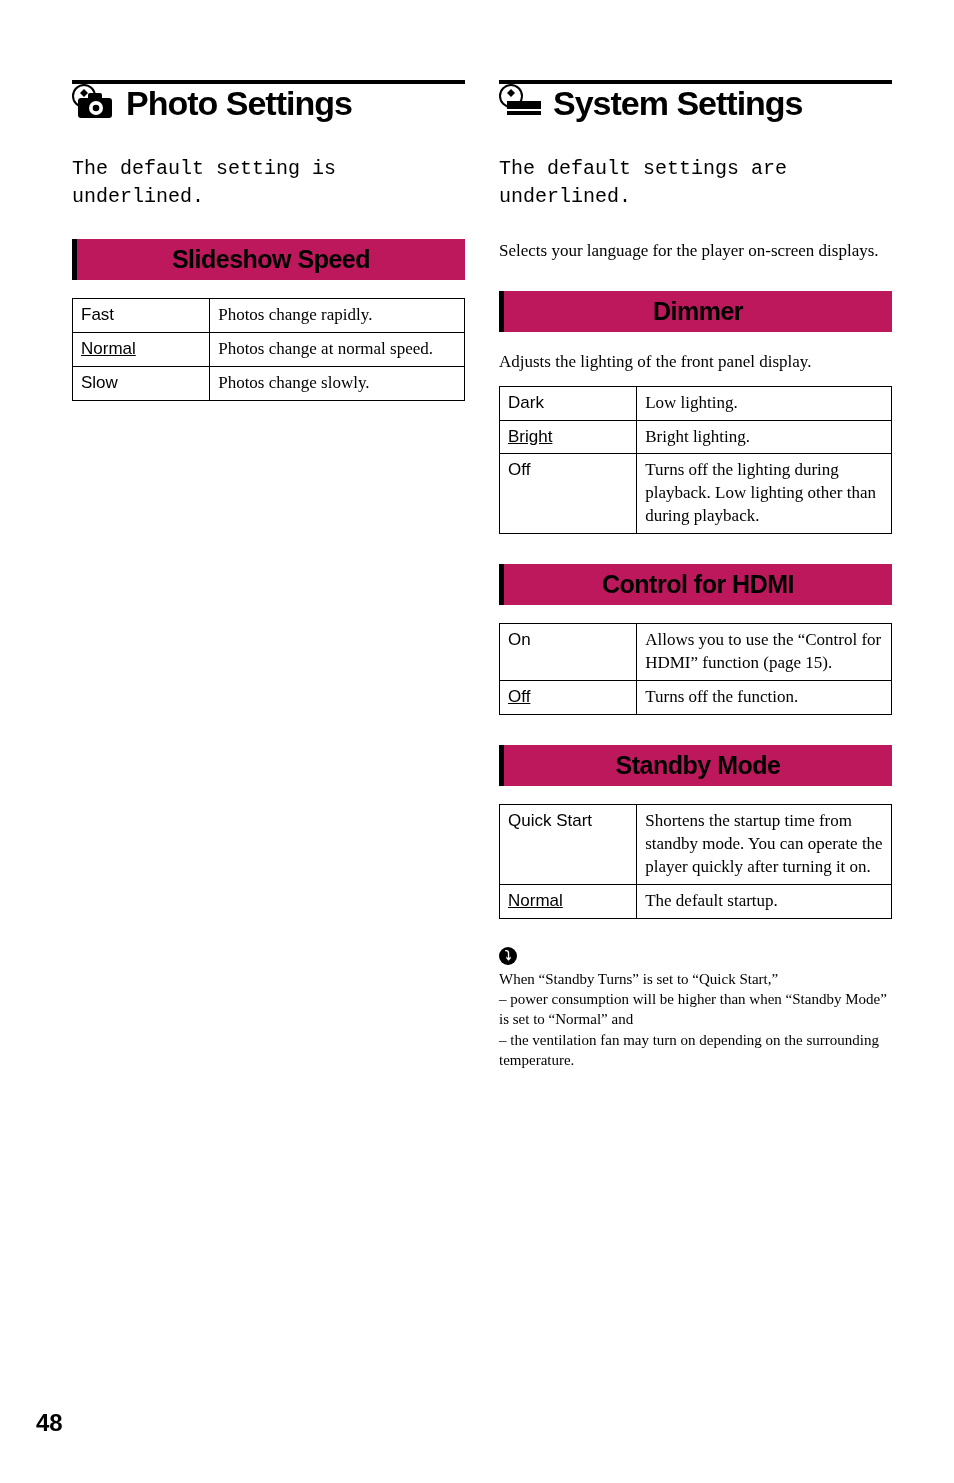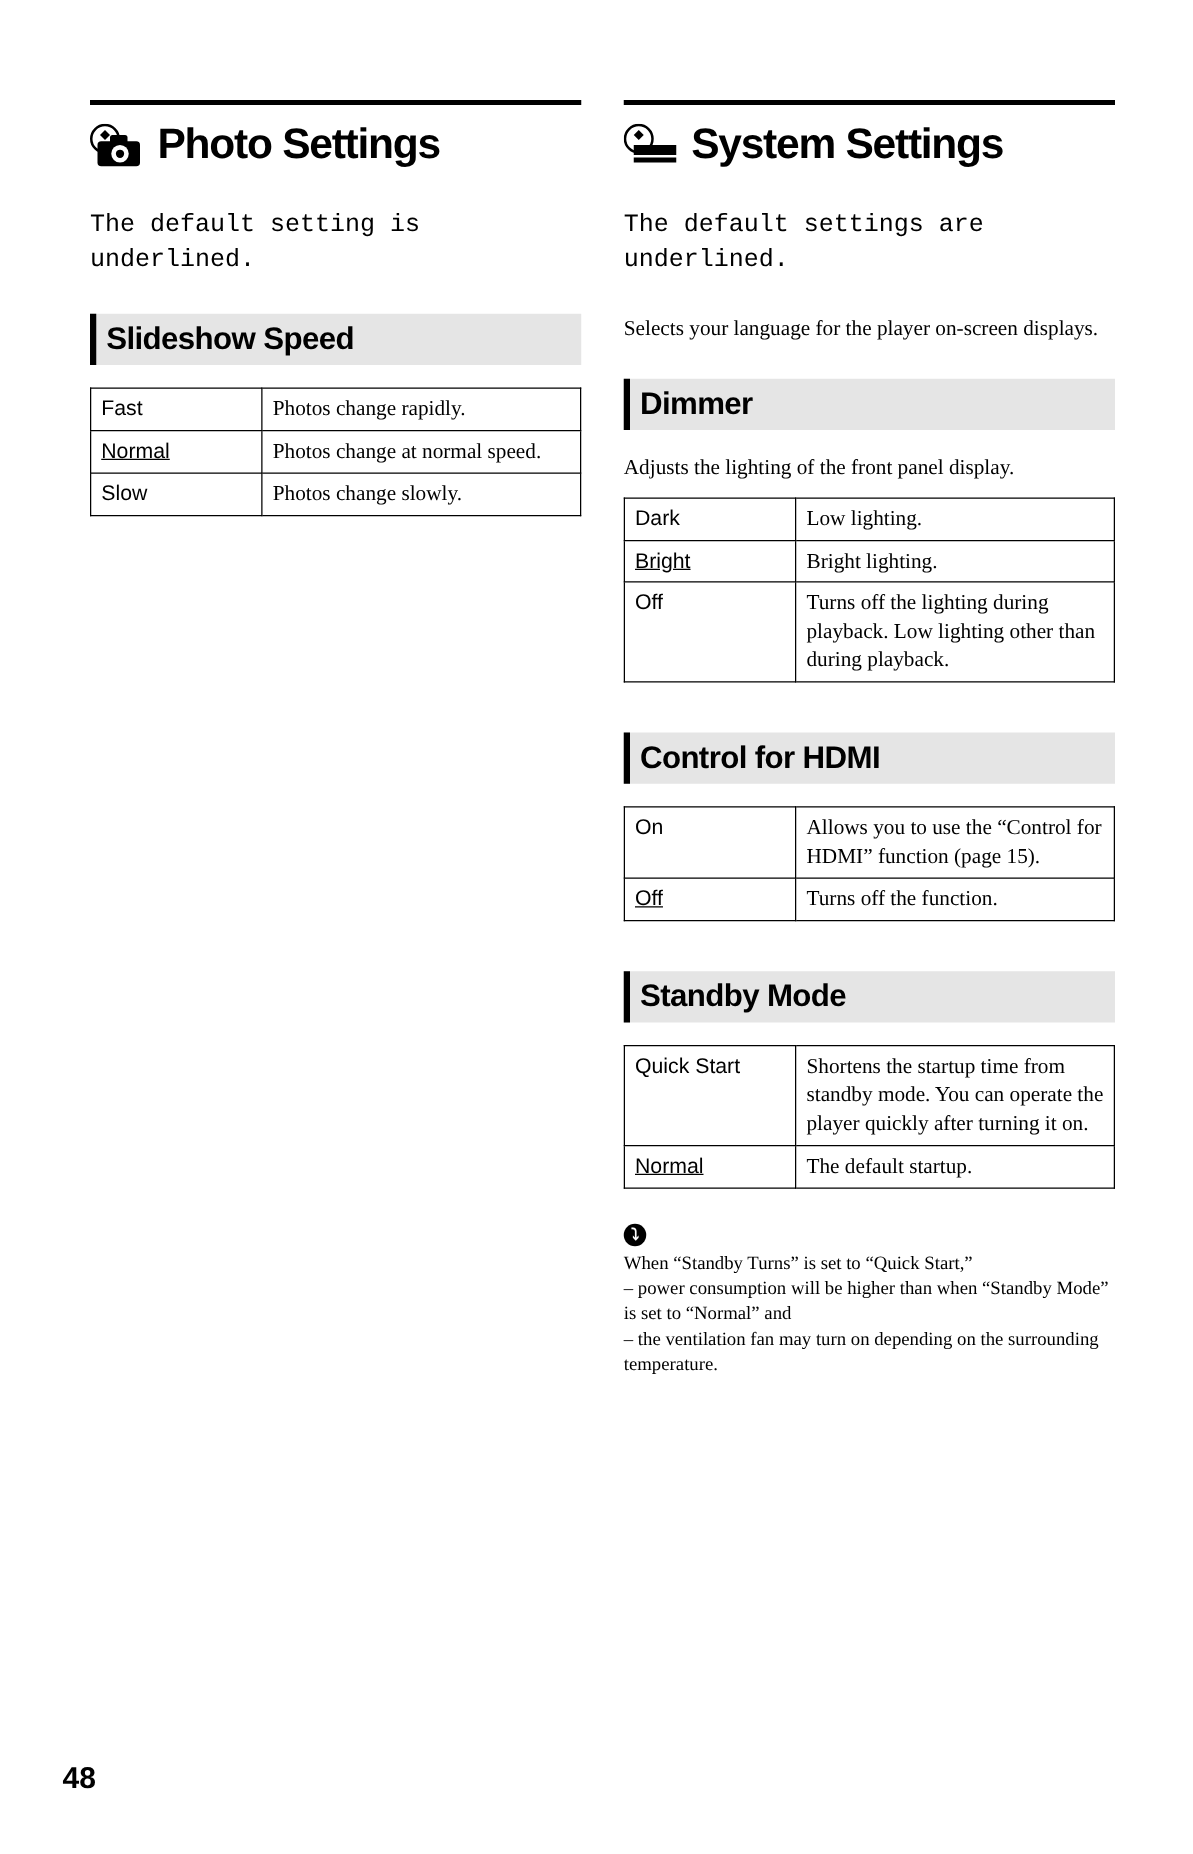--- a/index.html
+++ b/index.html
@@ -12,23 +12,22 @@
     color: #000;
   }
   .columns {
     display: flex;
     gap: 34px;
     padding: 80px 62px 0 72px;
   }
   .col { flex: 1; }
   .headline {
     display: flex;
-    align-items: flex-end;
+    align-items: flex-start;
     border-top: 4px solid #000;
-    padding-top: 12px;
     margin-bottom: 32px;
   }
   .hl-icon {
     width: 44px;
     height: 36px;
     margin-right: 10px;
     flex-shrink: 0;
   }
   .hl-text {
     font-family: Arial, Helvetica, sans-serif;
@@ -39,35 +38,36 @@
   .intro {
     font-size: 20px;
     line-height: 1.4;
     margin-bottom: 28px;
     font-family: Liberation Mono, monospace;
   }
   .section-head {
     font-family: Arial, Helvetica, sans-serif;
     font-weight: 900;
     font-size: 25px;
-    background: #e5e5e5;
+    background: #be185d;
     border-left: 5px solid #000;
     padding: 6px 8px 6px 8px;
     margin-bottom: 18px;
     letter-spacing: -0.5px;
+    text-align: center;
   }
   .section-desc {
     font-size: 17px;
     line-height: 1.4;
     margin-bottom: 12px;
   }
   table.opt {
     width: 100%;
     border-collapse: collapse;
-    margin-bottom: 40px;
+    margin-bottom: 30px;
     font-size: 17px;
   }
   table.opt td {
     border: 1px solid #000;
     padding: 5px 8px;
     vertical-align: top;
     line-height: 1.35;
   }
   table.opt td:first-child {
     width: 35%;
@@ -87,21 +87,21 @@
     justify-content: center;
     margin-top: 4px;
     margin-bottom: 4px;
   }
   .note-body {
     font-size: 15px;
     line-height: 1.35;
   }
   .pgnum {
     position: absolute;
-    left: 50px;
+    left: 36px;
     bottom: 46px;
     font-family: Arial, Helvetica, sans-serif;
     font-weight: 900;
     font-size: 24px;
   }
 </style>
 </head>
 <body>
 
 <div class="columns">

